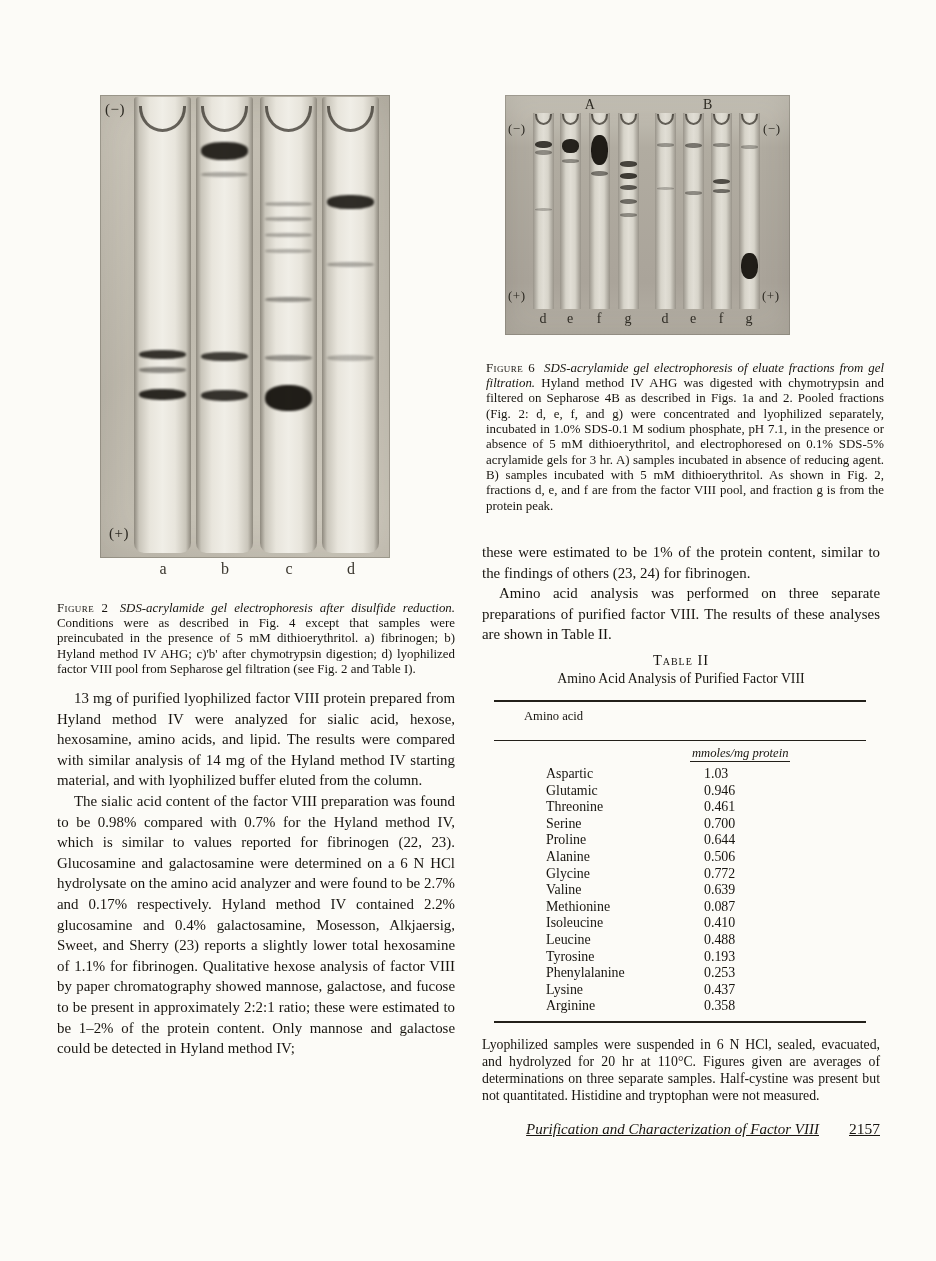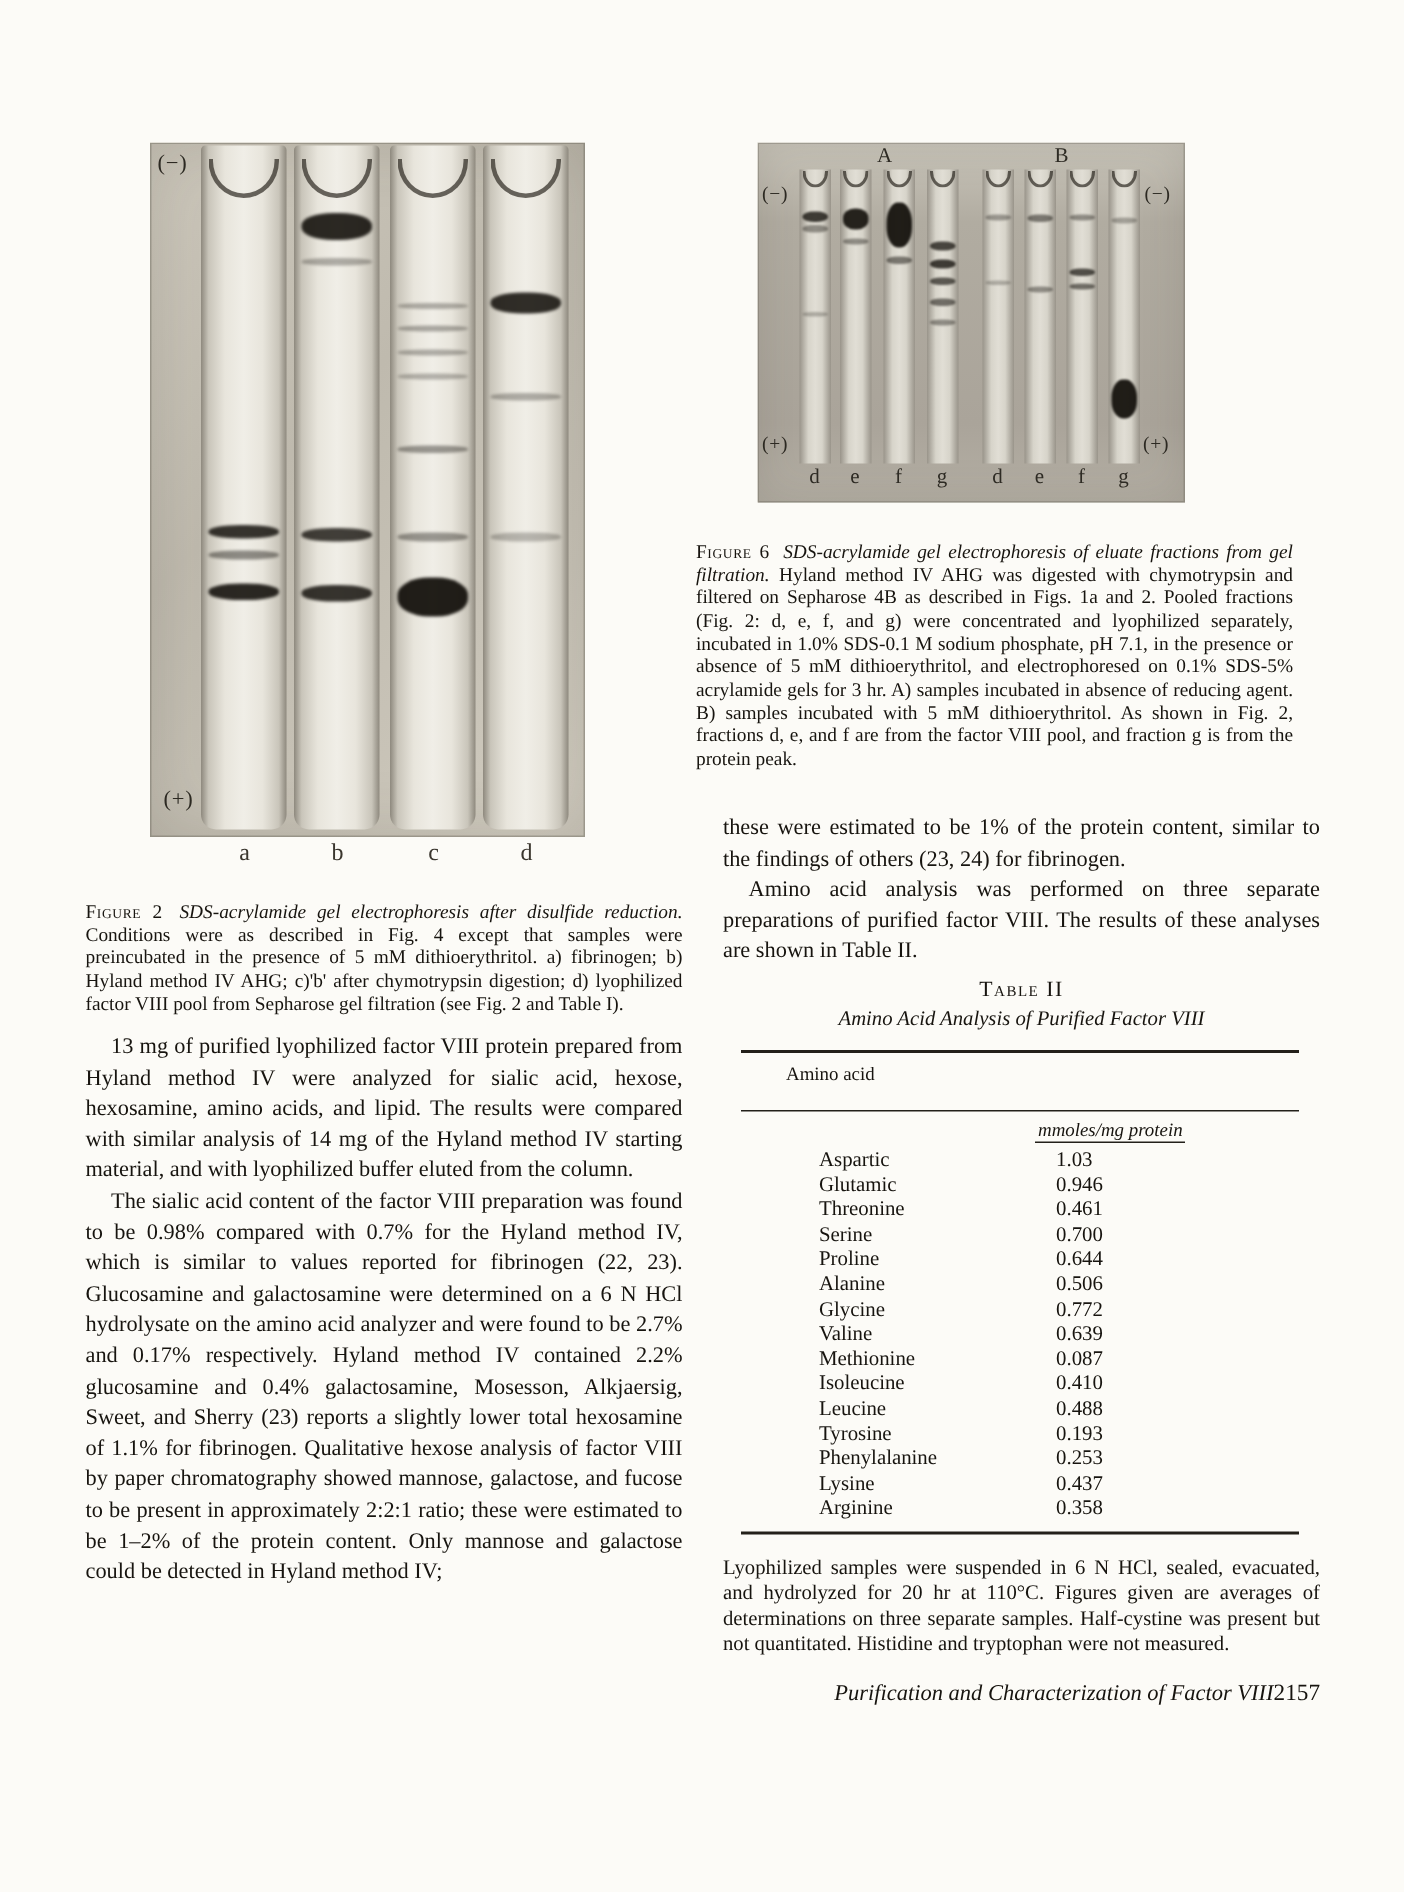--- a/index.html
+++ b/index.html
@@ -26,46 +26,46 @@
   .lane6 .band{left:2px;right:2px;filter:blur(.6px);}
 
   .pl{position:absolute;font-size:15px;color:#2c2922;letter-spacing:.5px;}
   .lane-letter{position:absolute;transform:translateX(-50%);font-size:14px;color:#2e2b24;}
   .gel5-labels{position:absolute;left:100px;top:560px;width:290px;height:22px;}
   .gel5-labels .lane-letter{font-size:16px;color:#3a362e;}
 
   
   .caption{position:absolute;font-size:12.9px;line-height:15.3px;text-align:justify;}
   .cap5{left:57px;top:588px;width:398px;}
-  .cap6{left:464px;top:348px;width:398px;}
+  .cap6{left:486px;top:348px;width:398px;}
   .figlabel{font-variant:small-caps;letter-spacing:.4px;margin-right:4px;}
   .figtitle{font-style:italic;}
 
   .bodytext{position:absolute;font-size:14.9px;line-height:20.6px;text-align:justify;}
   .body-left{left:57px;top:688px;width:398px;}
   .body-right{left:482px;top:542px;width:398px;}
   .bodytext p{margin:0;}
   .bodytext p.indent{text-indent:17px;}
 
   
   .table-block{position:absolute;left:482px;top:652px;width:398px;}
   .table-title{text-align:center;font-variant:small-caps;font-size:14.5px;letter-spacing:1px;}
-  .table-subtitle{text-align:center;font-style:italic;font-size:13.8px;margin-top:2px;}
+  .table-subtitle{text-align:center;font-size:13.8px;margin-top:2px;}
   .tbl{margin:13px 14px 0 12px;border-top:2px solid #23201a;border-bottom:2px solid #23201a;}
   .tbl-head1{padding:7px 0 16px 30px;border-bottom:1px solid #23201a;font-size:12.6px;}
   .tbl-head2{padding:5px 0 2px 196px;font-size:12.6px;}
   .tbl-head2 span{font-style:italic;border-bottom:1px solid #23201a;padding:0 2px 1px;}
   .aa-table{border-collapse:collapse;width:100%;margin:3px 0 6px;}
   .aa-table td{font-size:13.9px;line-height:16.6px;padding:0;}
   td.aa-name{padding-left:52px;}
   td.aa-value{width:162px;}
 
   .footnote{position:absolute;left:482px;top:1022px;width:398px;font-size:13.8px;line-height:17.2px;text-align:justify;}
 
-  .page-footer{position:absolute;left:482px;top:1120px;width:398px;display:flex;justify-content:flex-end;align-items:baseline;}
+  .page-footer{position:absolute;left:482px;top:1120px;width:398px;display:flex;justify-content:flex-end;align-items:baseline;gap:30px;text-decoration:underline;}
   .footer-title{font-style:italic;font-size:15px;}
   .footer-page{font-size:15.5px;}
 </style>
 </head>
 <body>
 
 <div class="page">
 
   <div class="photo gel5">
     <span class="pl" style="left:5px;top:6px;">(−)</span>

